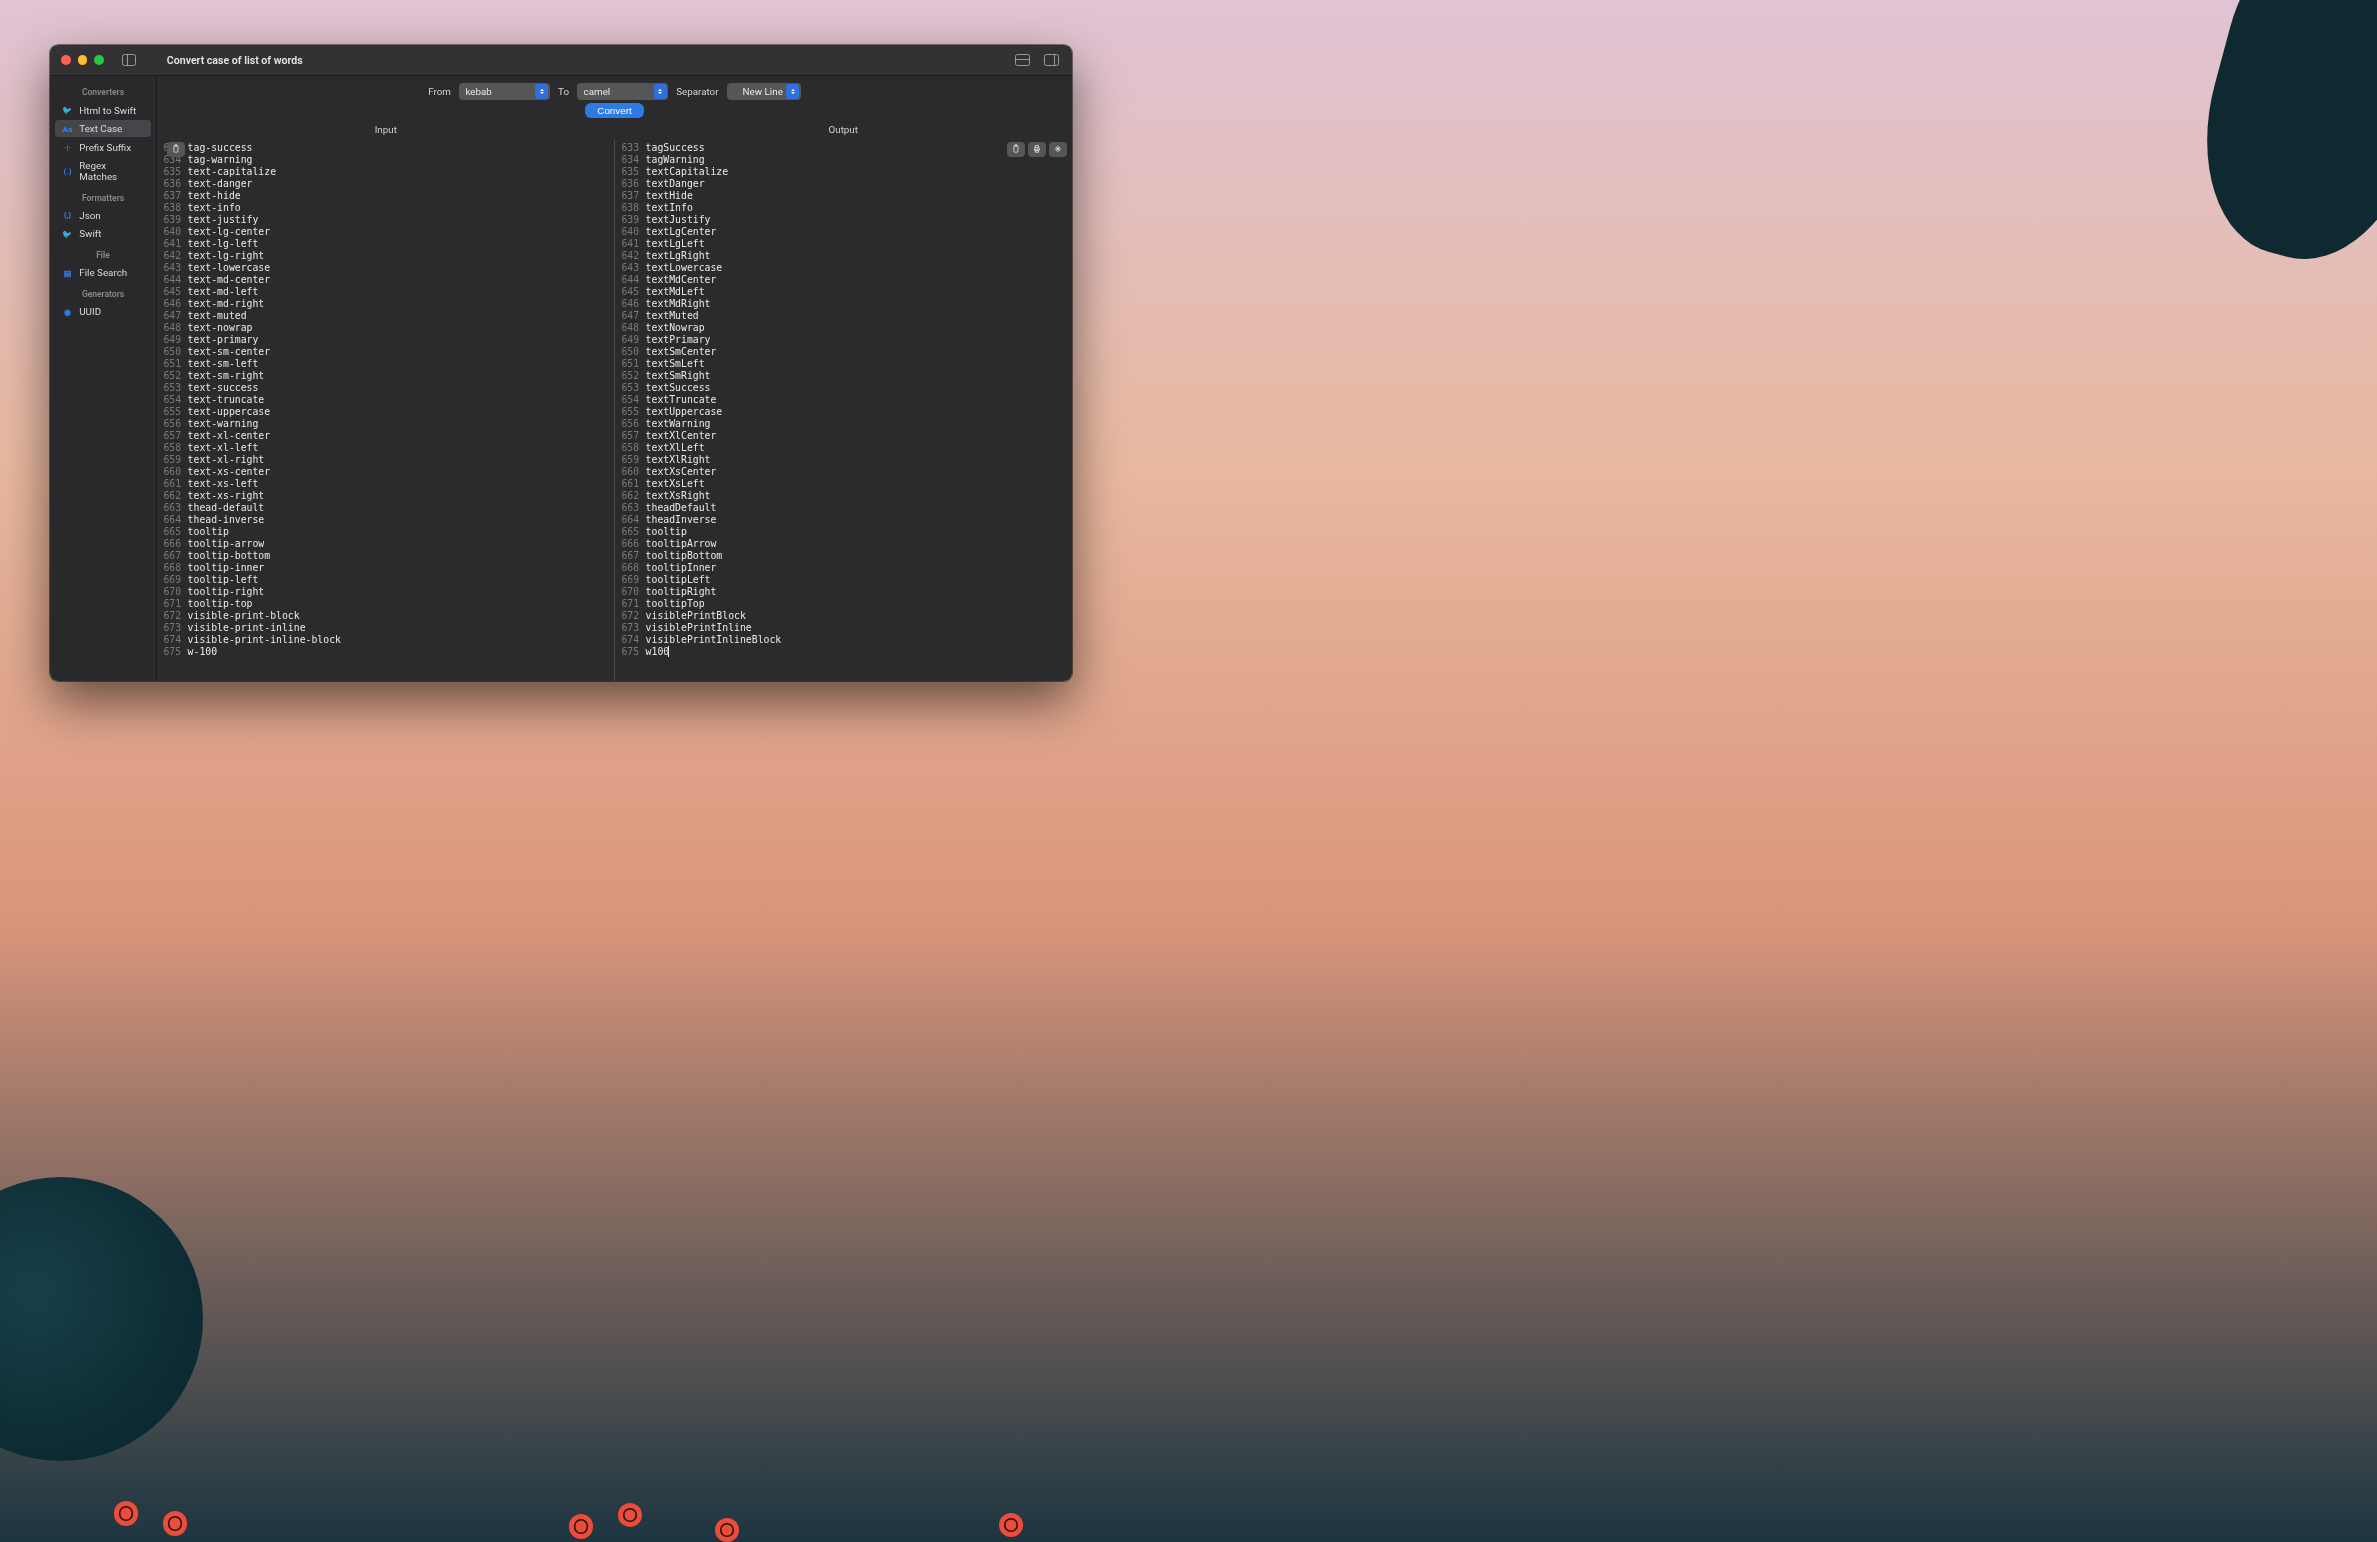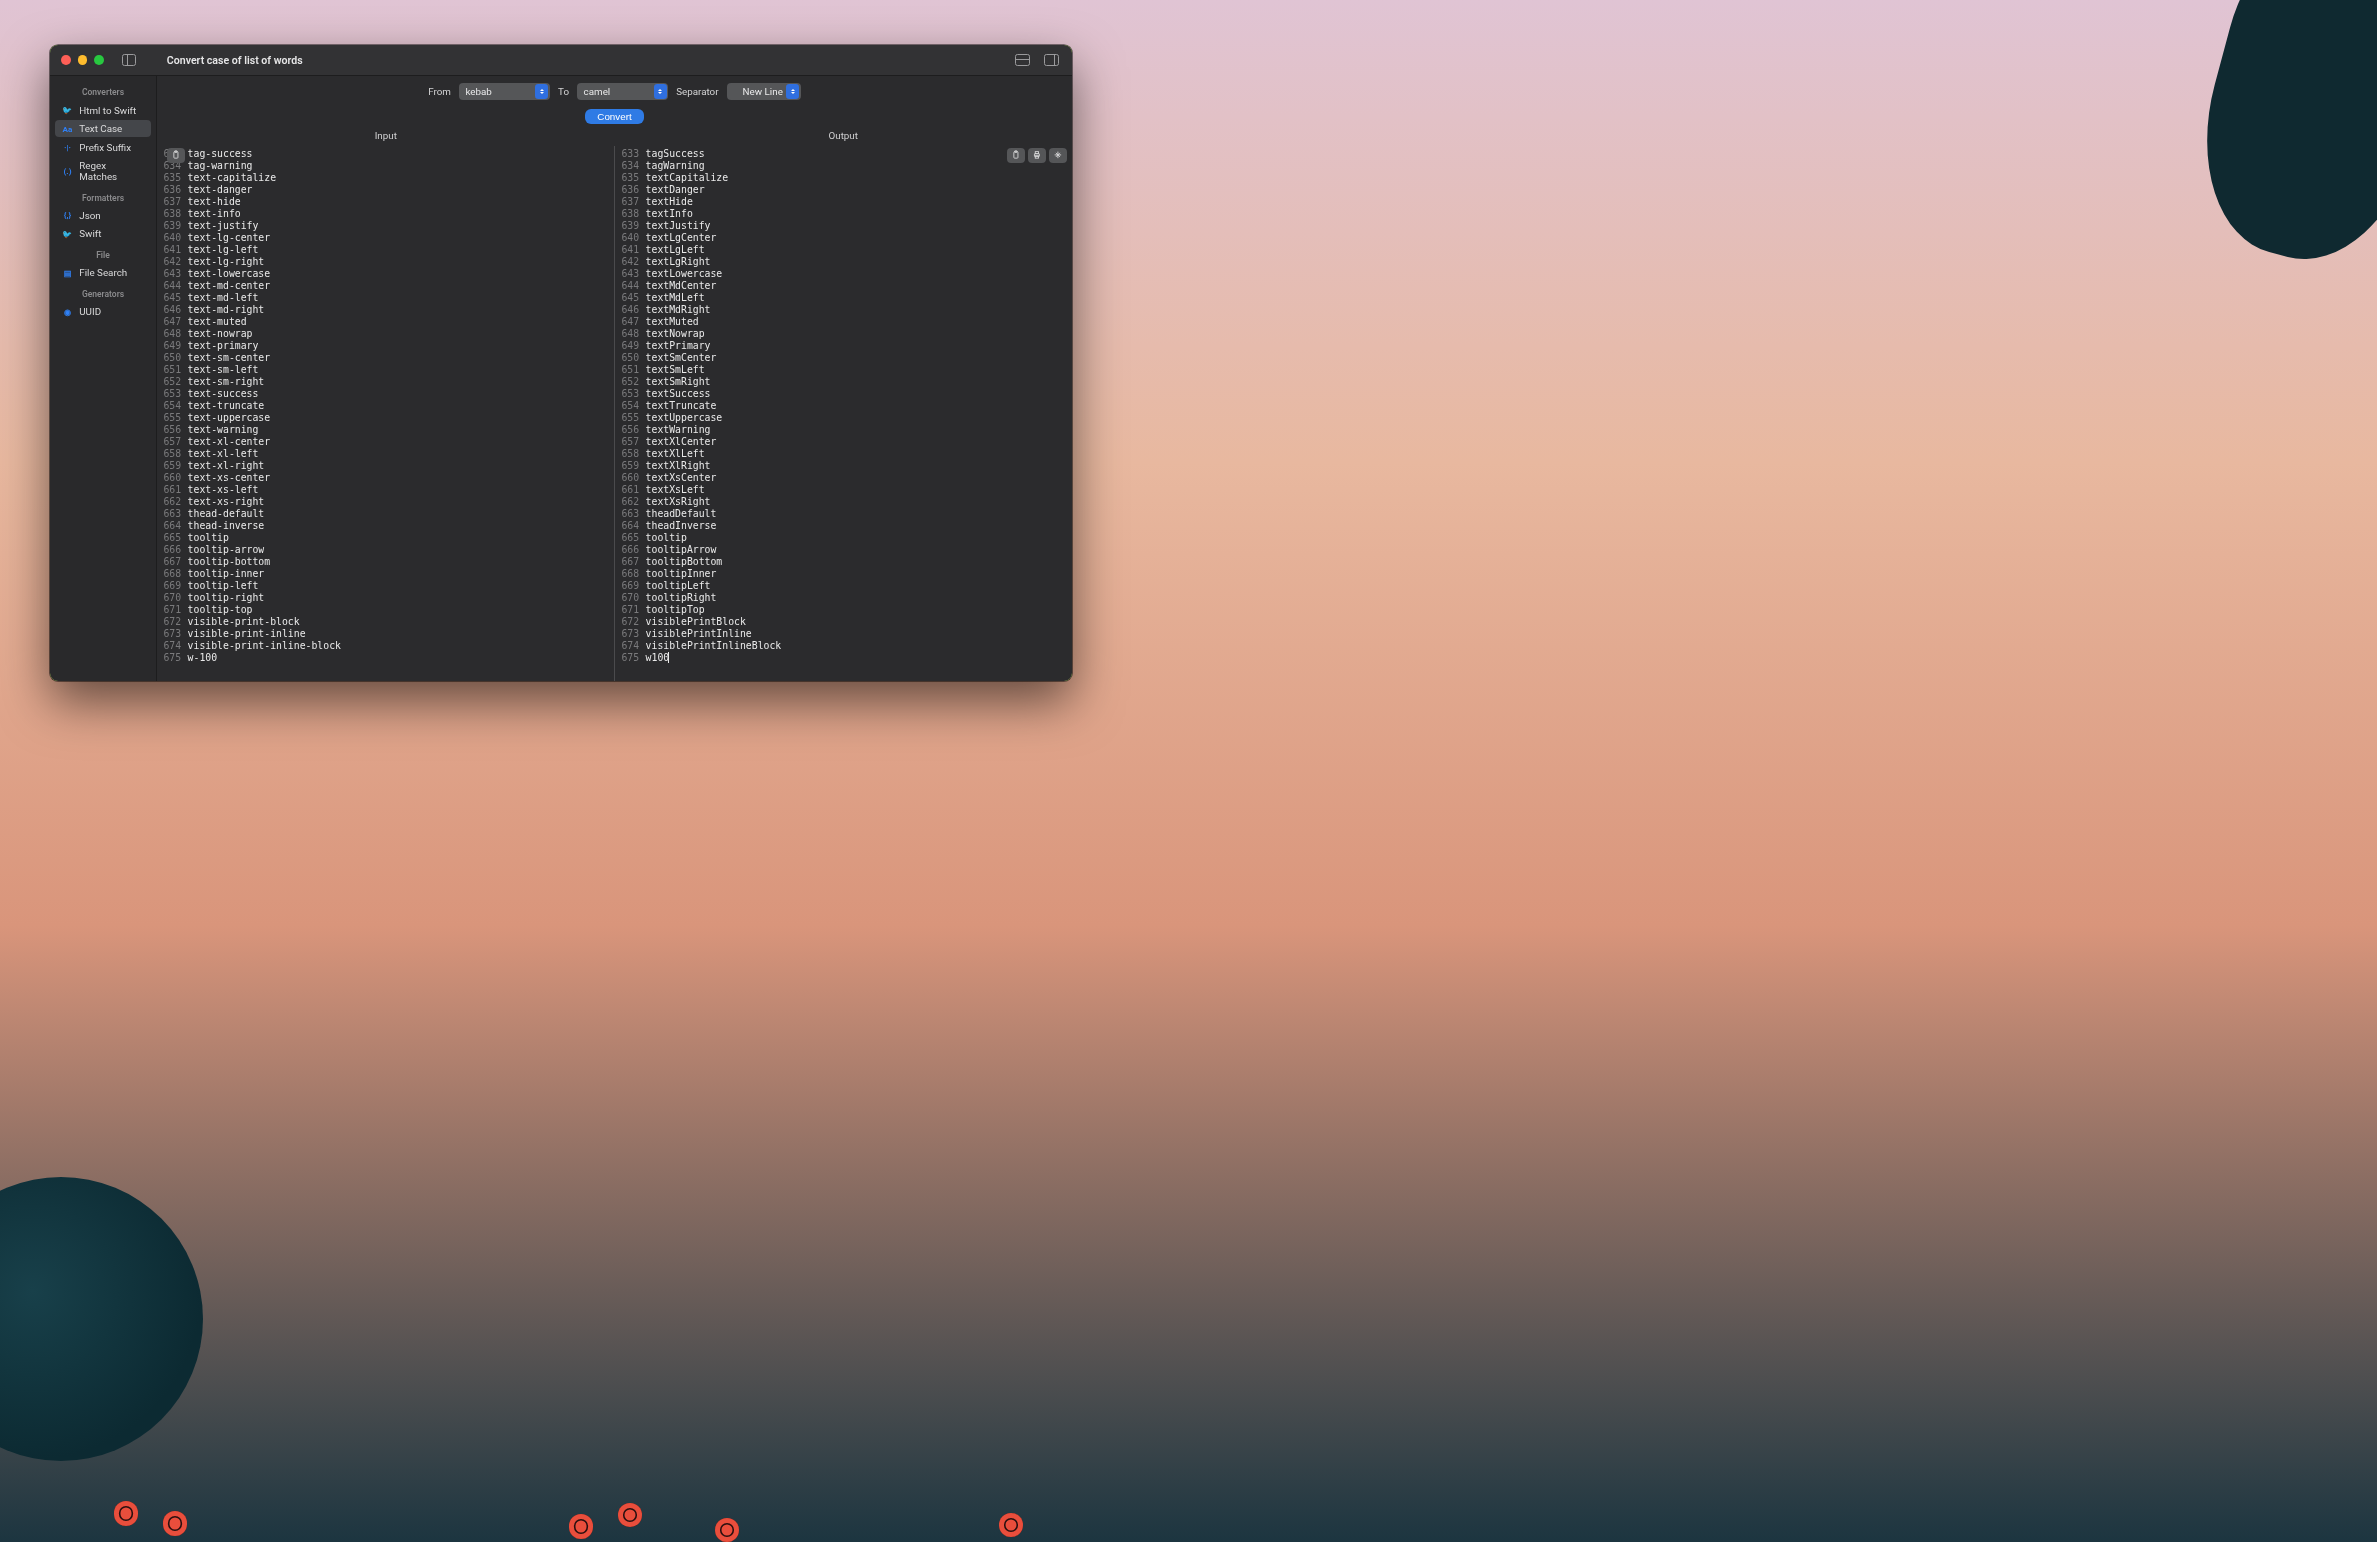--- a/index.html
+++ b/index.html
@@ -152,21 +152,21 @@
   .main {
     flex: 1; display: flex; flex-direction: column; min-width: 0;
     background: #2b2b2d;
   }
 
   .controls {
     padding: 7.3px 0 5.7px 0;
     display: flex;
     flex-direction: column;
     align-items: center;
-    gap: 9px;
+    gap: 3px;
     flex-shrink: 0;
   }
   .controls-row {
     display: flex; align-items: center; gap: 8.1px;
   }
   .ctrl-label { font-size: 9.8px; color: #d3d3d4; }
   .select {
     background: #555658;
     color: #e9e9ea;
     font-size: 9.8px;

